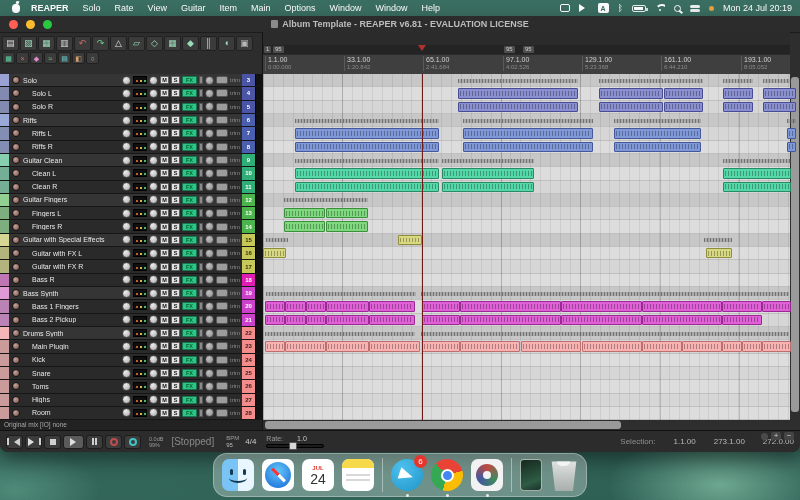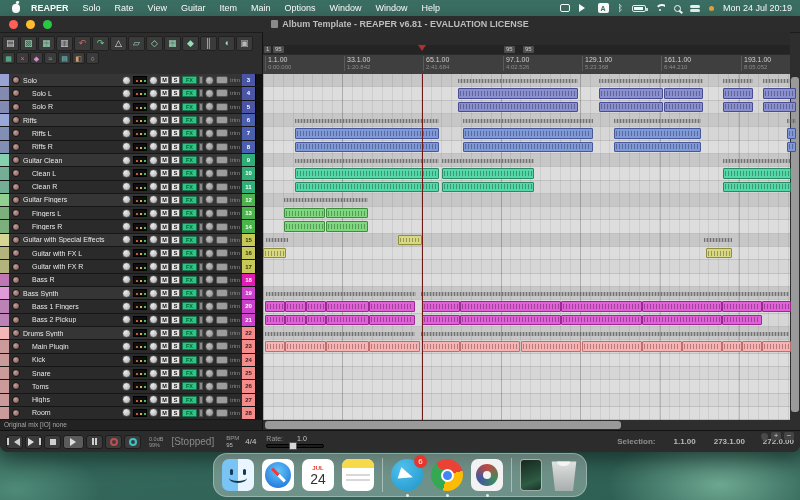--- a/index.html
+++ b/index.html
@@ -126,21 +126,21 @@
   #pos{margin-left:14px;font-size:15px;font-weight:bold;color:#e2e2e2;letter-spacing:.3px;white-space:nowrap;}
   #pstatus{margin-left:8px;font-size:10px;color:#8a8a8a;}
   #bpmblk{margin-left:12px;font-size:6px;color:#999;line-height:7px;}
   #bpmblk .v{color:#bbb;}
   #timesig{margin-left:6px;font-size:8px;color:#ccc;}
   #rateblk{margin-left:10px;}
   #rateblk .rr{display:flex;gap:14px;font-size:7px;color:#999;line-height:8px;}
   #rateblk .rr .v{color:#ccc;}
   #rateslider{width:58px;height:4px;background:#1c1c1c;border:1px solid #000;border-radius:2px;position:relative;margin-top:1px;}
   #ratethumb{position:absolute;left:22px;top:-3px;width:8px;height:8px;background:#d8d8d8;border:1px solid #555;border-radius:1px;}
-  #selblk{margin-left:auto;display:flex;gap:18px;font-size:8px;color:#b8b8b8;align-items:center;font-weight:bold;}
+  #selblk{margin-left:auto;display:flex;gap:18px;font-size:8px;color:#b8b8b8;align-items:center;}
   #selblk .lbl{color:#8f8f8f;}
   #zoomctrl{position:absolute;right:6px;top:1px;display:flex;gap:3px;align-items:center;}
   #zoomctrl .zc{width:7px;height:7px;border-radius:50%;background:#4a4a4a;}
   #zoomctrl .zb{width:10px;height:8px;background:#454545;color:#ccc;font-size:8px;line-height:7px;text-align:center;border-radius:2px;}
 
   
   #dock{position:absolute;left:50%;transform:translateX(-50%);bottom:3px;height:44px;
     background:rgba(225,235,231,.35);border:1px solid rgba(255,255,255,.3);border-radius:14px;
     display:flex;align-items:center;gap:8px;padding:0 8px;}
   .dicon{width:32px;height:32px;border-radius:7px;position:relative;flex:none;}

